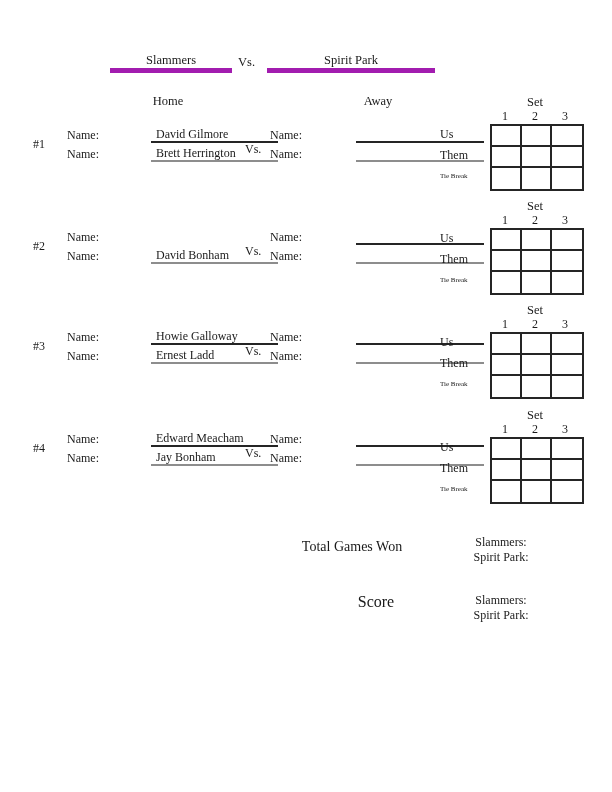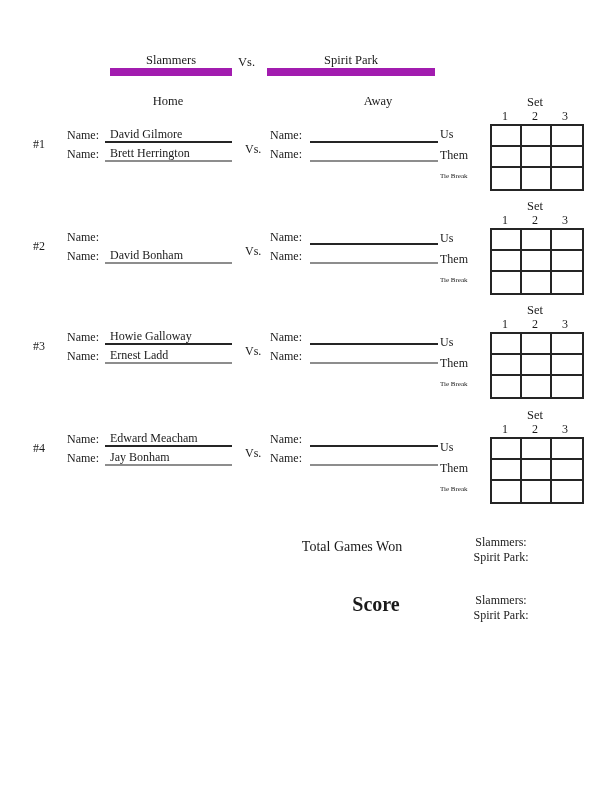--- a/index.html
+++ b/index.html
@@ -3,40 +3,40 @@
 <meta charset="utf-8">
 <style>
   html,body { margin:0; padding:0; background:#fff; }
   .page {
     position:relative; width:612px; height:792px; background:#ffffff;
     font-family:"Liberation Serif", serif; color:#1a1a1a; overflow:hidden;
   }
 
   
   .team-line {
-    position:absolute; top:53px; height:15px; border-bottom:8px solid #a21caf;
+    position:absolute; top:53px; height:15px; border-bottom:5px solid #a21caf;
     text-align:center; font-size:12.5px; line-height:14px;
   }
   .home-team { left:110px; width:122px; }
   .away-team { left:267px; width:168px; }
   .hdr-vs { position:absolute; left:238px; top:55px; font-size:12.5px; }
   .col-label { position:absolute; top:94px; width:80px; text-align:center; font-size:12.5px; }
   .home-col { left:128px; }
   .away-col { left:338px; }
 
   
   .match { position:absolute; left:0; width:612px; height:40px; }
   .m1 { top:126px; } .m2 { top:228px; } .m3 { top:328px; } .m4 { top:430px; }
   .mnum  { position:absolute; left:33px; top:11px; font-size:12px; }
   .nlabel{ position:absolute; font-size:12px; }
   .lab-h1 { left:67px;  top:2px; }  .lab-h2 { left:67px;  top:21px; }
   .lab-a1 { left:270px; top:2px; }  .lab-a2 { left:270px; top:21px; }
   .nfield{
     position:absolute; height:17px; font-size:12px; line-height:16px;
-    padding-left:5px; box-sizing:border-box; white-space:nowrap; overflow:hidden;
+    padding-left:5px; box-sizing:border-box; white-space:nowrap; overflow:hidden;margin-left:46px;
   }
   .f-h1 { left:105px; width:127px; top:0;    border-bottom:2px solid #252525; }
   .f-h2 { left:105px; width:127px; top:19px; border-bottom:2px solid #8d8d8d; }
   .f-a1 { left:310px; width:128px; top:0;    border-bottom:2px solid #252525; }
   .f-a2 { left:310px; width:128px; top:19px; border-bottom:2px solid #8d8d8d; }
   .row-vs { position:absolute; left:245px; top:16px; font-size:12px; }
 
   
   .setblock { position:absolute; left:440px; width:150px; height:100px; }
   .g1 { top:95px; } .g2 { top:199px; } .g3 { top:303px; } .g4 { top:408px; }
@@ -50,21 +50,21 @@
   }
   .cell { border-right:2px solid #252525; border-bottom:2px solid #252525; box-sizing:border-box; }
   .cell:nth-child(3n) { border-right:none; }
   .cell:nth-child(n+7) { border-bottom:none; }
   .rowlabels { position:absolute; left:0; top:29px; width:46px; }
   .rl { height:21px; font-size:12px; line-height:21px; }
   .rl.small { font-size:7px; }
 
   
   .total-label { position:absolute; left:292px; top:539px; width:120px; text-align:center; font-size:14px; }
-  .score-label { position:absolute; left:326px; top:593px; width:100px; text-align:center; font-size:20px;font-weight:bold; }
+  .score-label { position:absolute; left:326px; top:593px; width:100px; text-align:center; font-size:16px; }
   .teamscores  { position:absolute; left:444px; width:125px; text-align:center; font-size:12px; line-height:15px; }
   .ts1 { top:535px; } .ts2 { top:593px; }
   .scoreval { display:inline-block; min-width:8px; }
 </style>
 </head>
 <body>
 
 <div class="page">
 
   <div class="team-line home-team">Slammers</div>

